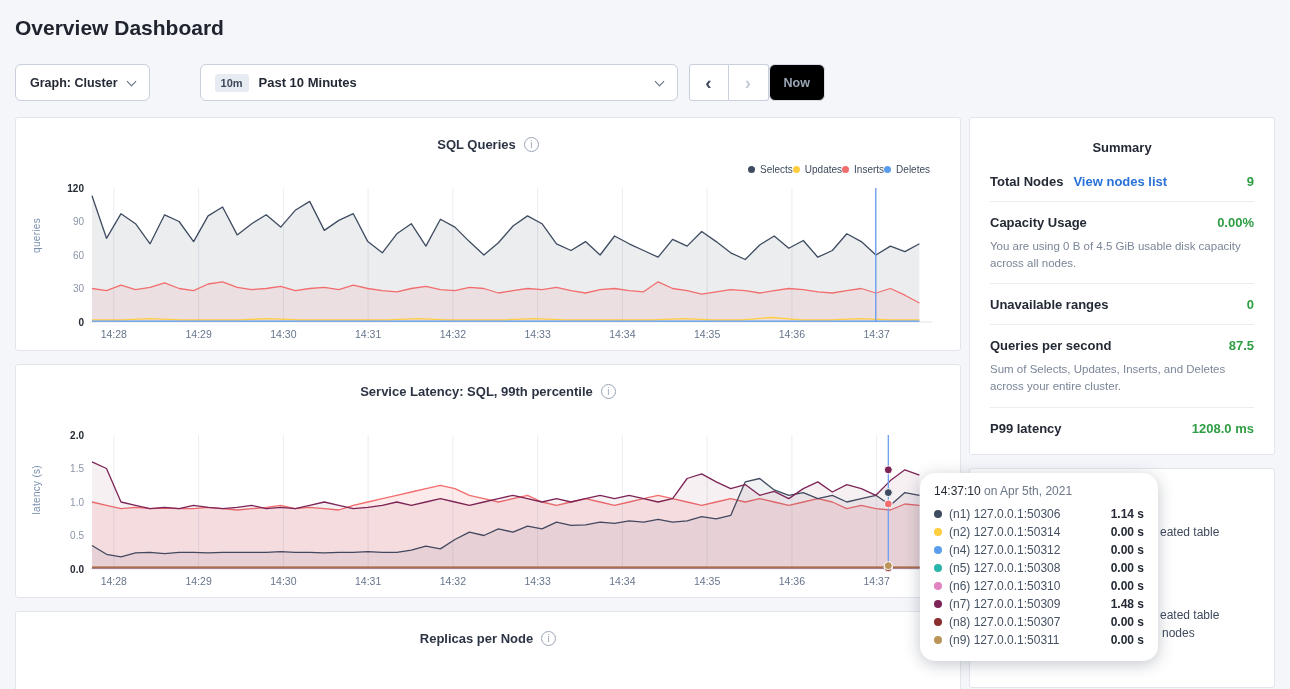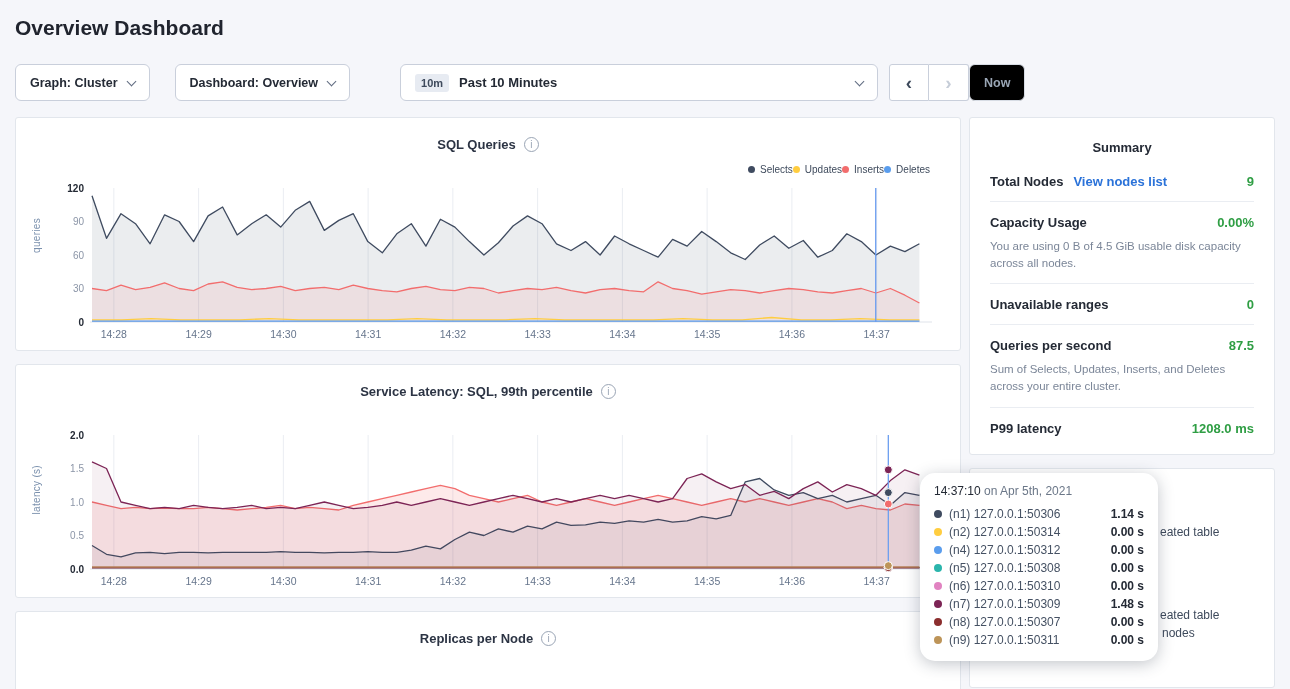--- a/index.html
+++ b/index.html
@@ -87,24 +87,20 @@
 </style>
 </head>
 <body>
 
 <div class="page">
   <h1 class="page-title">Overview Dashboard</h1>
 
   <div class="controls">
     <button class="btn dropdown">
       <span>Graph: Cluster</span>
-      <span class="chev"></span>
-    </button>
-    <button class="btn dropdown dash-dd">
-      <span>Dashboard: Overview</span>
       <span class="chev"></span>
     </button>
     <div class="btn time-picker">
       <span class="time-badge">10m</span>
       <span class="time-label">Past 10 Minutes</span>
       <span class="chev"></span>
     </div>
     <div class="nav-btns">
       <button class="btn nav-btn nav-prev">
         <span>‹</span>

